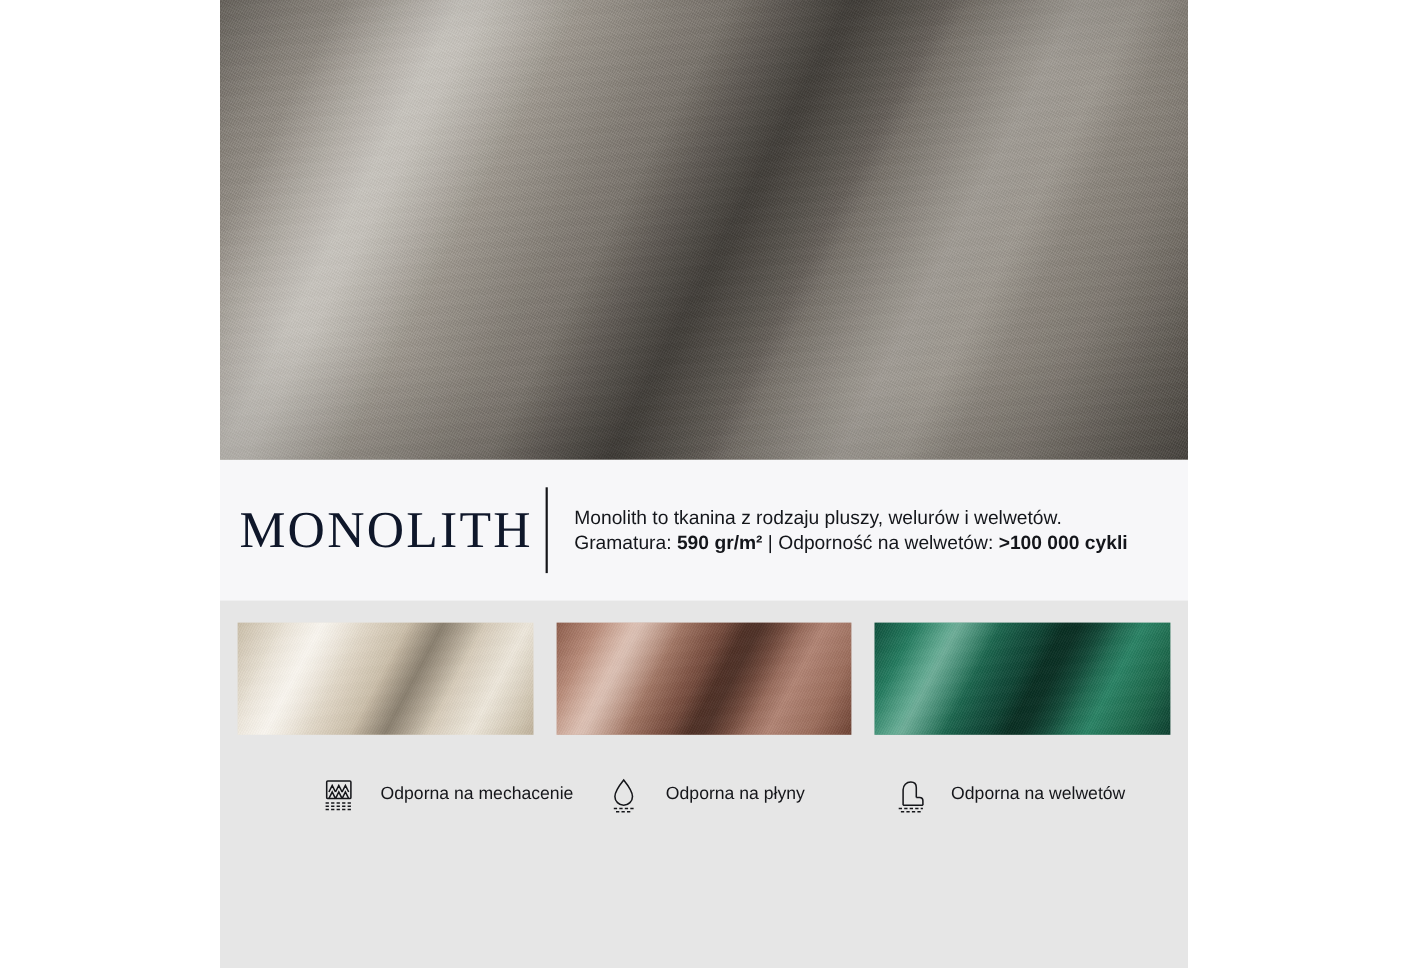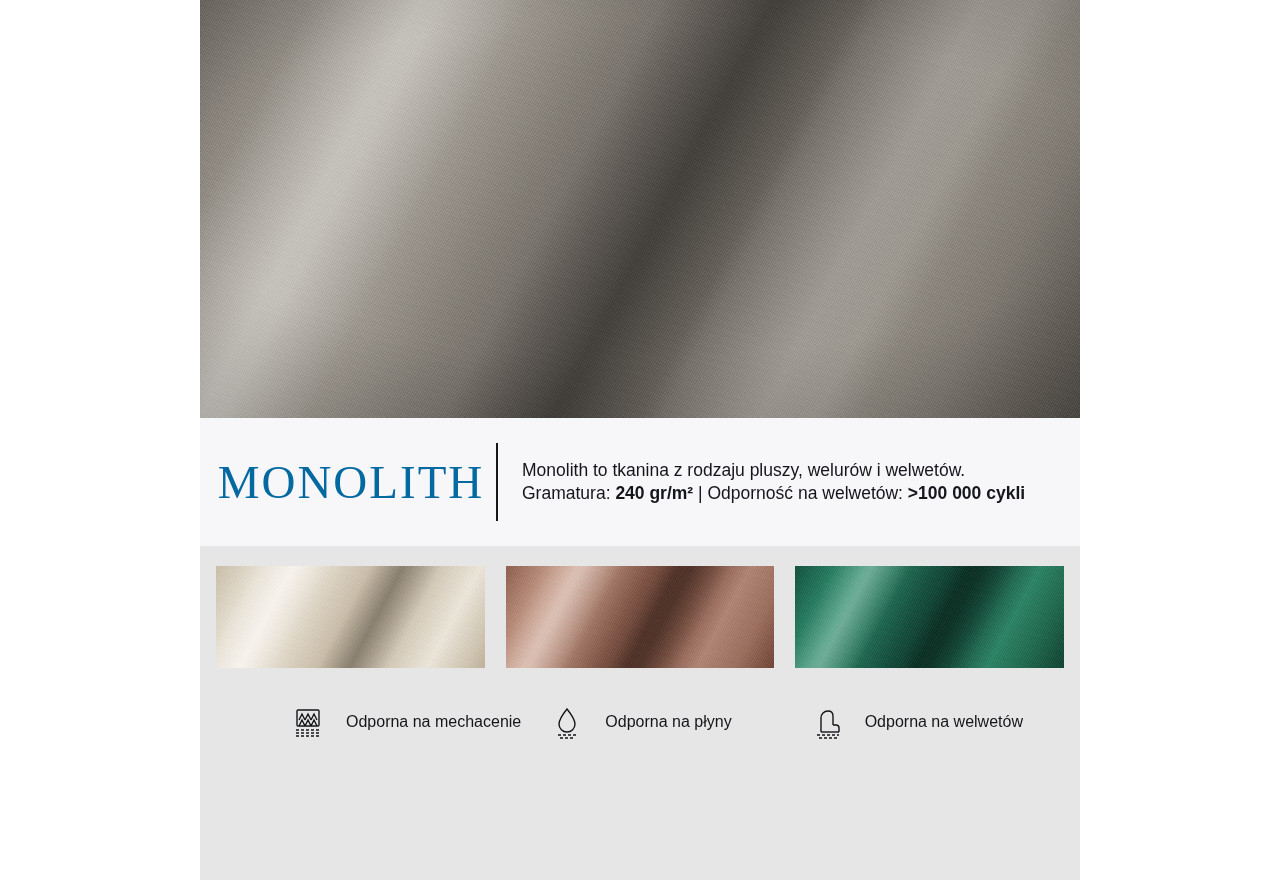--- a/index.html
+++ b/index.html
@@ -88,21 +88,21 @@
     align-items: center;
     padding: 0 16px 0 0;
     box-sizing: border-box;
   }
   .brand {
     width: 296px;
     text-align: center;
     font-family: "Liberation Serif", serif;
     font-size: 47px;
     letter-spacing: 2px;
-    color: #0369a1;
+    color: #0f172a;
     padding-left: 6px;
     box-sizing: border-box;
   }
   .divider {
     width: 2px;
     height: 78px;
     background: #15161a;
     margin-right: 24px;
   }
   .desc {
@@ -178,21 +178,21 @@
       <div class="hero-sheen"></div>
       <div class="hero-vignette"></div>
     </div>
 
     <div class="info">
       <div class="brand">MONOLITH</div>
       <div class="divider"></div>
       <div class="desc">
         <div>Monolith to tkanina z rodzaju pluszy, welurów i welwetów.</div>
         <div>
-          <span>Gramatura: </span><b>240 gr/m²</b><span> | </span><span>Odporność na welwetów: </span><b>&gt;100 000 cykli</b>
+          <span>Gramatura: </span><b>590 gr/m²</b><span> | </span><span>Odporność na welwetów: </span><b>&gt;100 000 cykli</b>
         </div>
       </div>
     </div>
 
     <div class="swatches">
       <div class="swatch" style="background:linear-gradient(118deg,#c9bda8 0%,#e8e1d4 14%,#f4efe6 24%,#ddd3c2 38%,#c6b9a4 50%,#b8aa94 58%,#d5cab8 70%,#ece6da 82%,#cfc4b0 94%,#bdb09a 100%);">
         <div class="gr"></div>
         <div class="sh"></div>
       </div>
       <div class="swatch" style="background:linear-gradient(118deg,#8c5c4b 0%,#b88b79 12%,#cfa896 22%,#a77c6a 34%,#7d5243 45%,#5c382c 54%,#7e5243 64%,#b08373 76%,#9a6c5b 88%,#6d4233 100%);">

